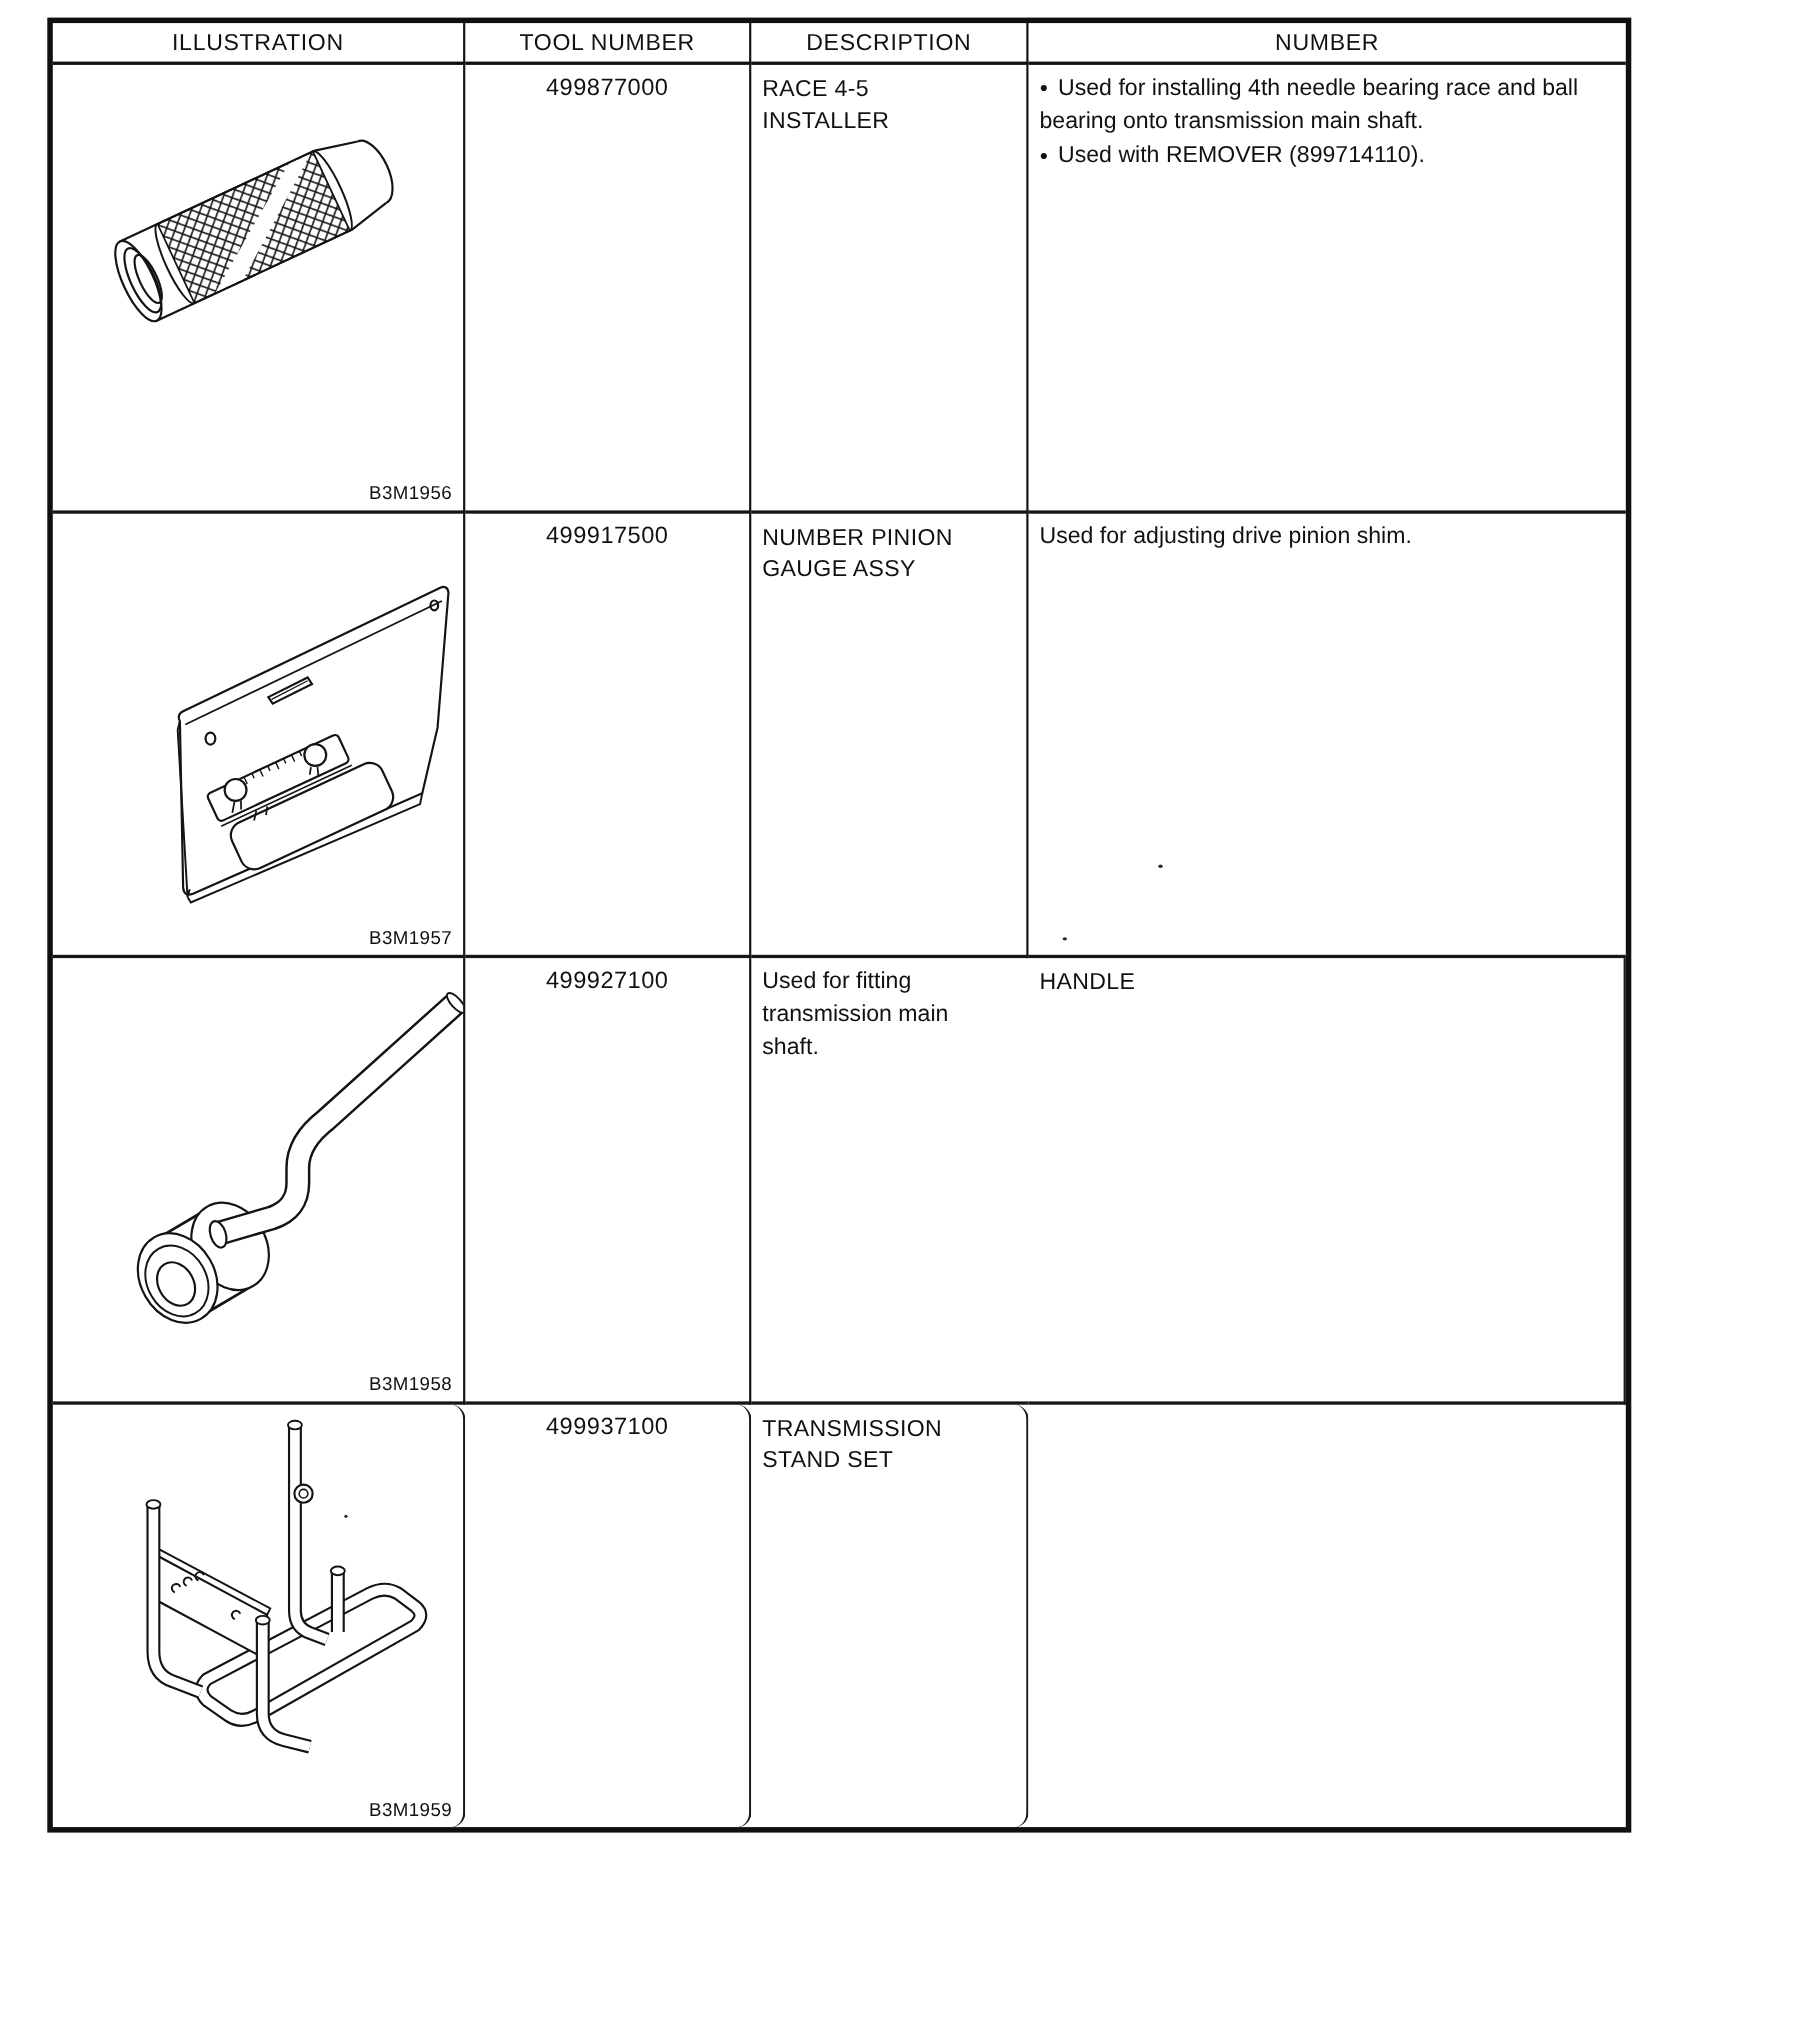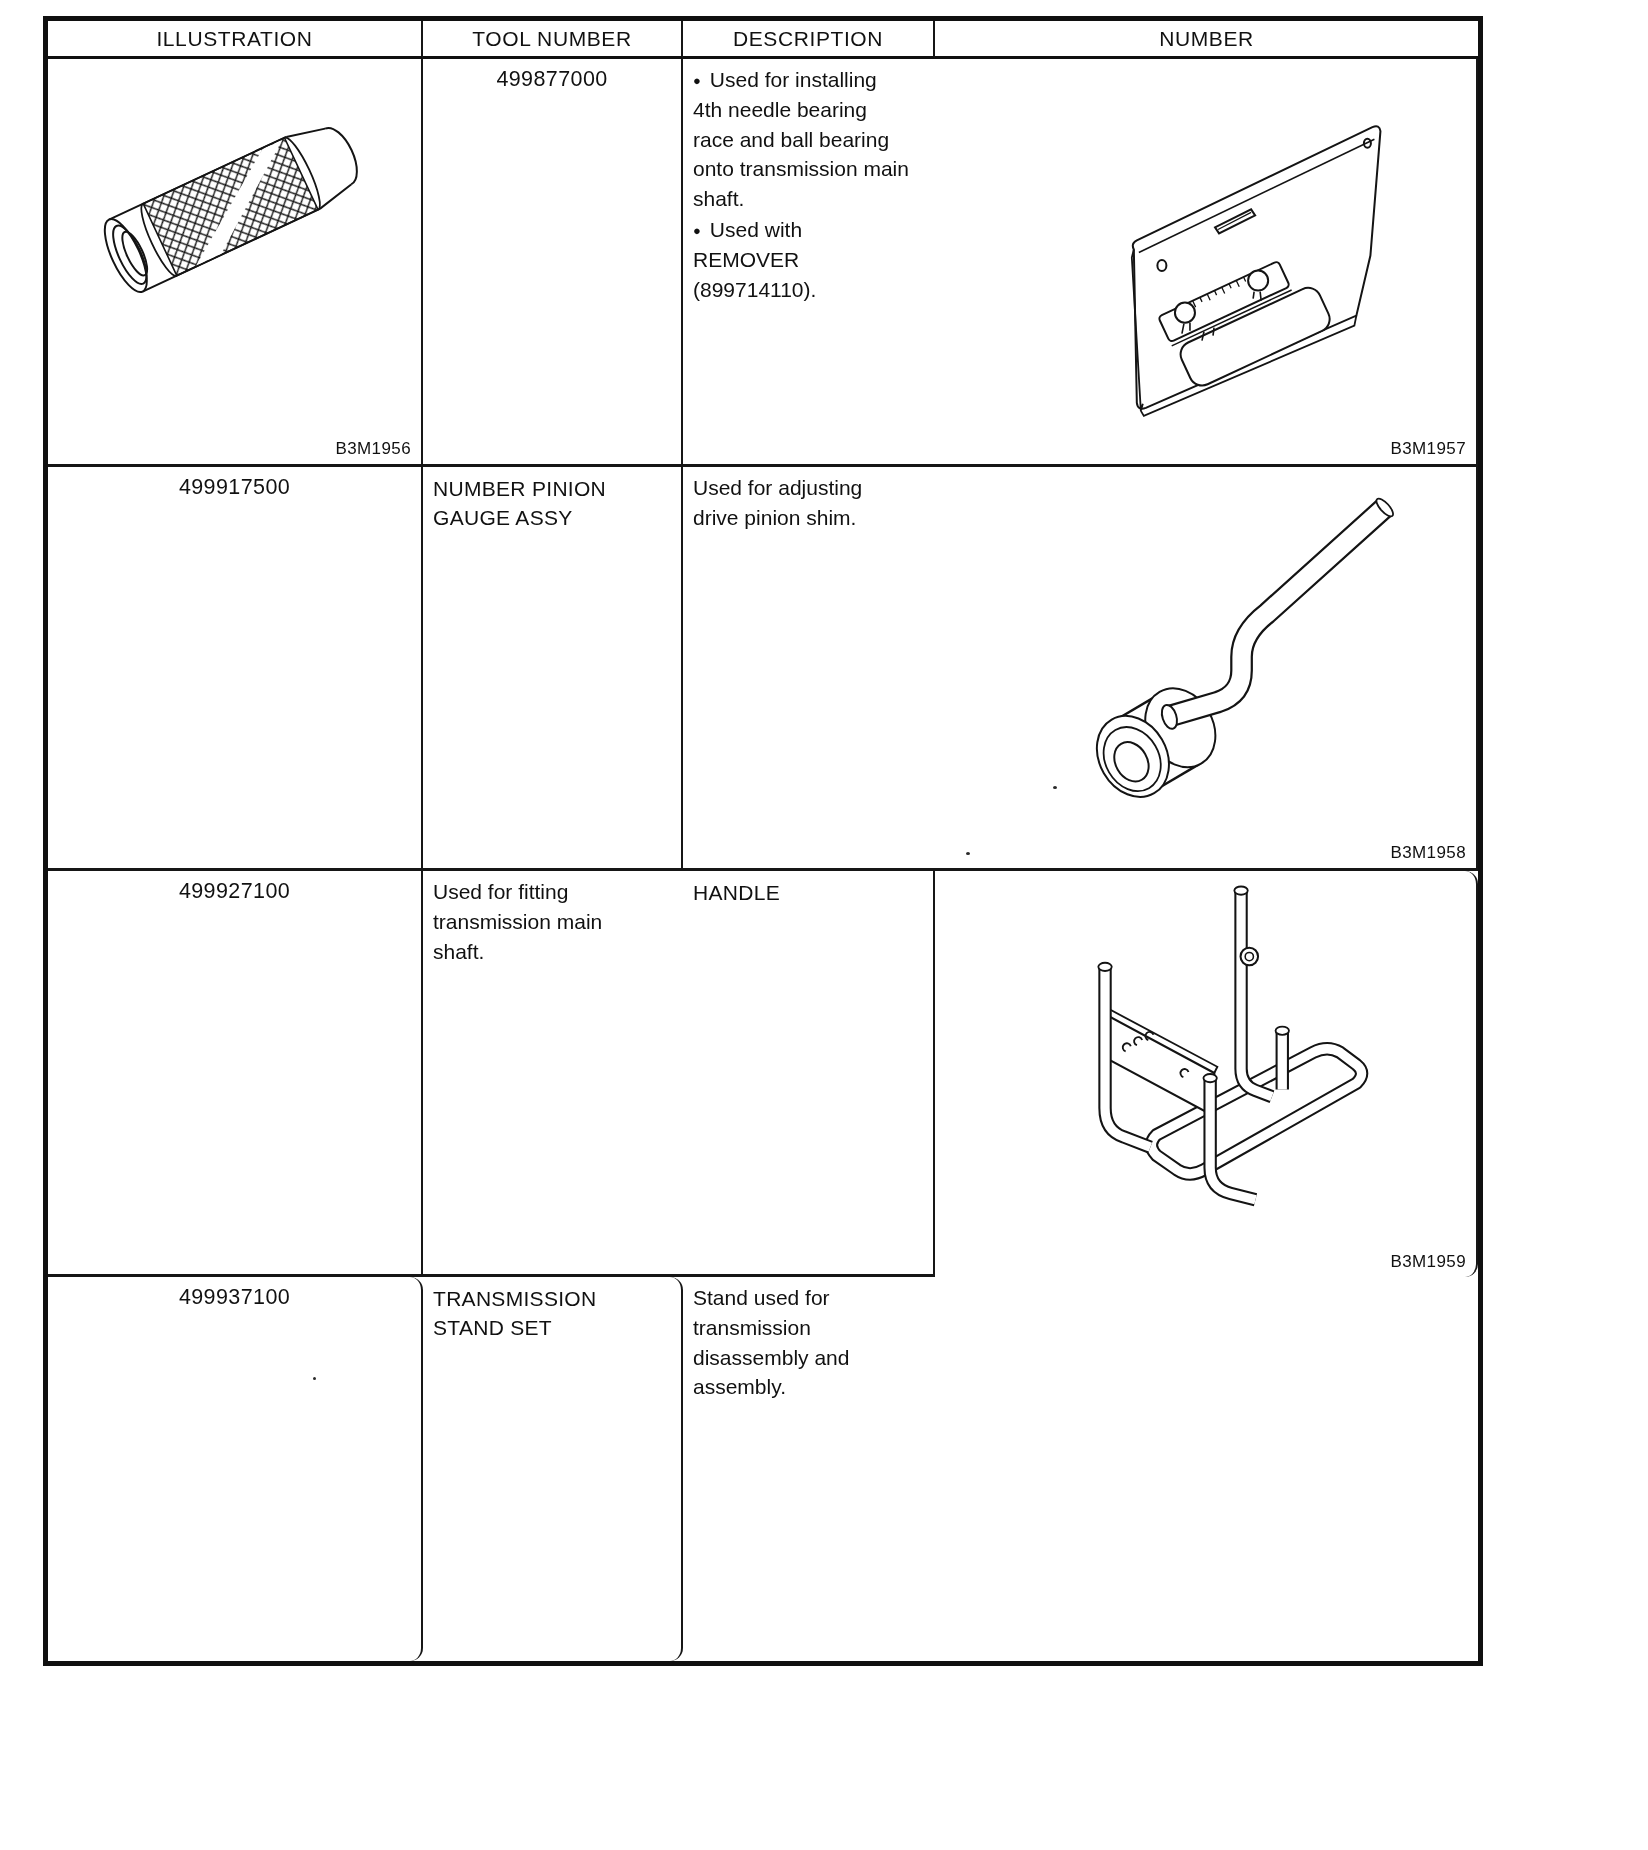--- a/index.html
+++ b/index.html
@@ -111,20 +111,24 @@
 
             <ellipse cx="0" cy="0" rx="14" ry="40" fill="#ffffff"></ellipse>
             <ellipse cx="4" cy="1" rx="11" ry="32"></ellipse>
             <ellipse cx="9" cy="2" rx="8" ry="24"></ellipse>
           </g>
         </svg>
       </div>
       <div class="figlabel">B3M1956</div>
     </div>
     <div class="cell toolnum">499877000</div>
+    <div class="cell desc">
+      <div>RACE 4-5</div>
+      <div>INSTALLER</div>
+    </div>
     <div class="cell remarks last-col">
       <div class="remark"><span class="bullet">●</span><span>Used for installing 4th needle bearing race and ball bearing onto transmission main shaft.</span></div>
       <div class="remark"><span class="bullet">●</span><span>Used with REMOVER (899714110).</span></div>
     </div>
 
     <div class="cell">
       <div class="illu">
         <svg viewBox="0 0 375 404" fill="none" stroke="#141414" stroke-width="2">
 
           <path d="M116,190 Q113,184 119,181 L354,68 Q361,65 362,72 L352,196 L338,256 L128,348 Q120,351 119,343 Z" fill="#ffffff"></path>
@@ -233,23 +237,20 @@
           <path d="M110,175 a4,4 0 1 1 5,-5 M121,169 a4,4 0 1 1 5,-5 M132,164 a4,4 0 1 1 5,-5 M166,200 a4,4 0 1 1 5,-5" stroke-width="1.8"></path>
         </svg>
       </div>
       <div class="figlabel">B3M1959</div>
     </div>
     <div class="cell toolnum last-row">499937100</div>
     <div class="cell desc last-row">
       <div>TRANSMISSION</div>
       <div>STAND SET</div>
     </div>
-    <div class="cell remarks last-col last-row">
-      <div class="remark"><span>Stand used for transmission disassembly and assembly.</span></div>
-    </div>
 
   </div>
 
   <div class="scan-dot dot-a"></div>
   <div class="scan-dot dot-b"></div>
   <div class="scan-dot dot-c"></div>
 
 </div>
 
 </body></html>

